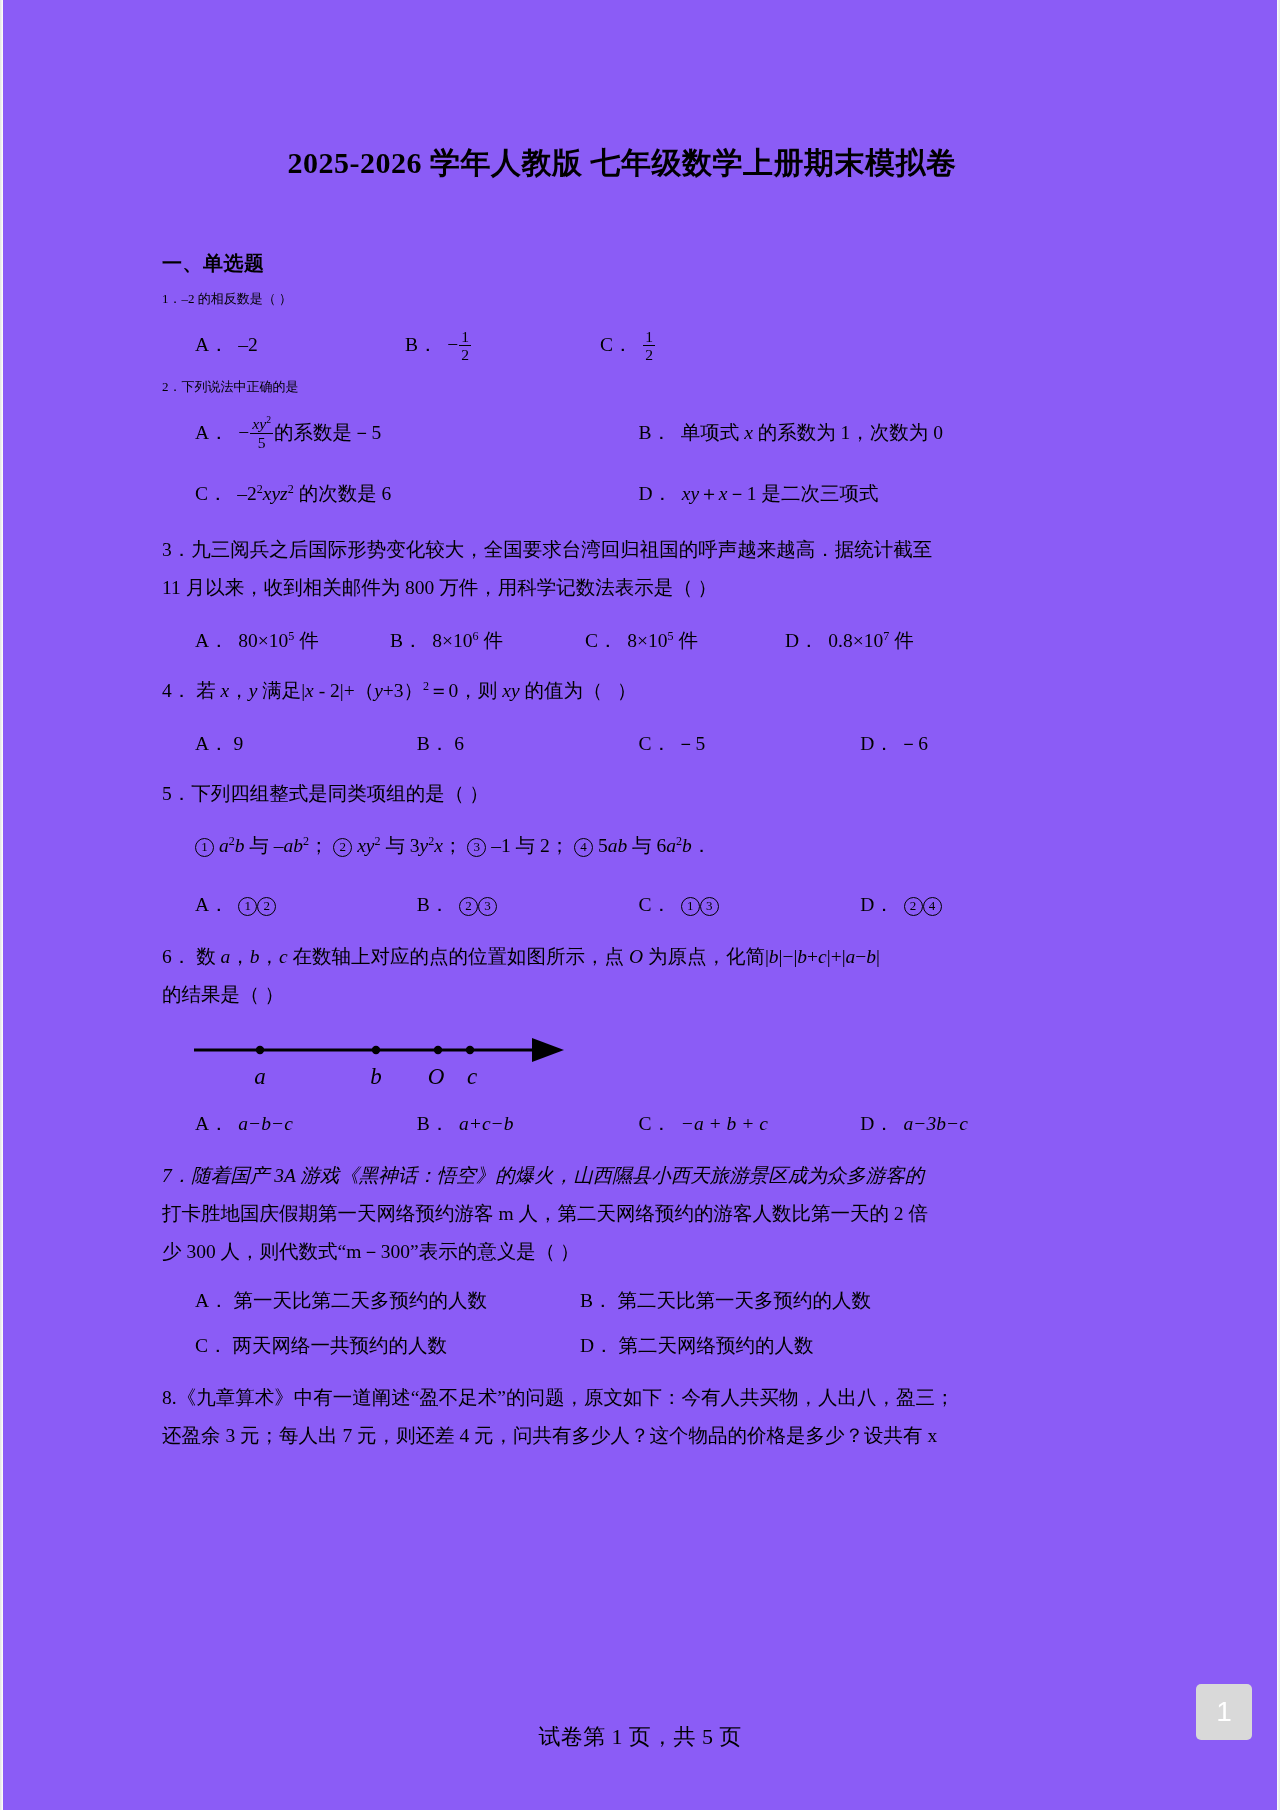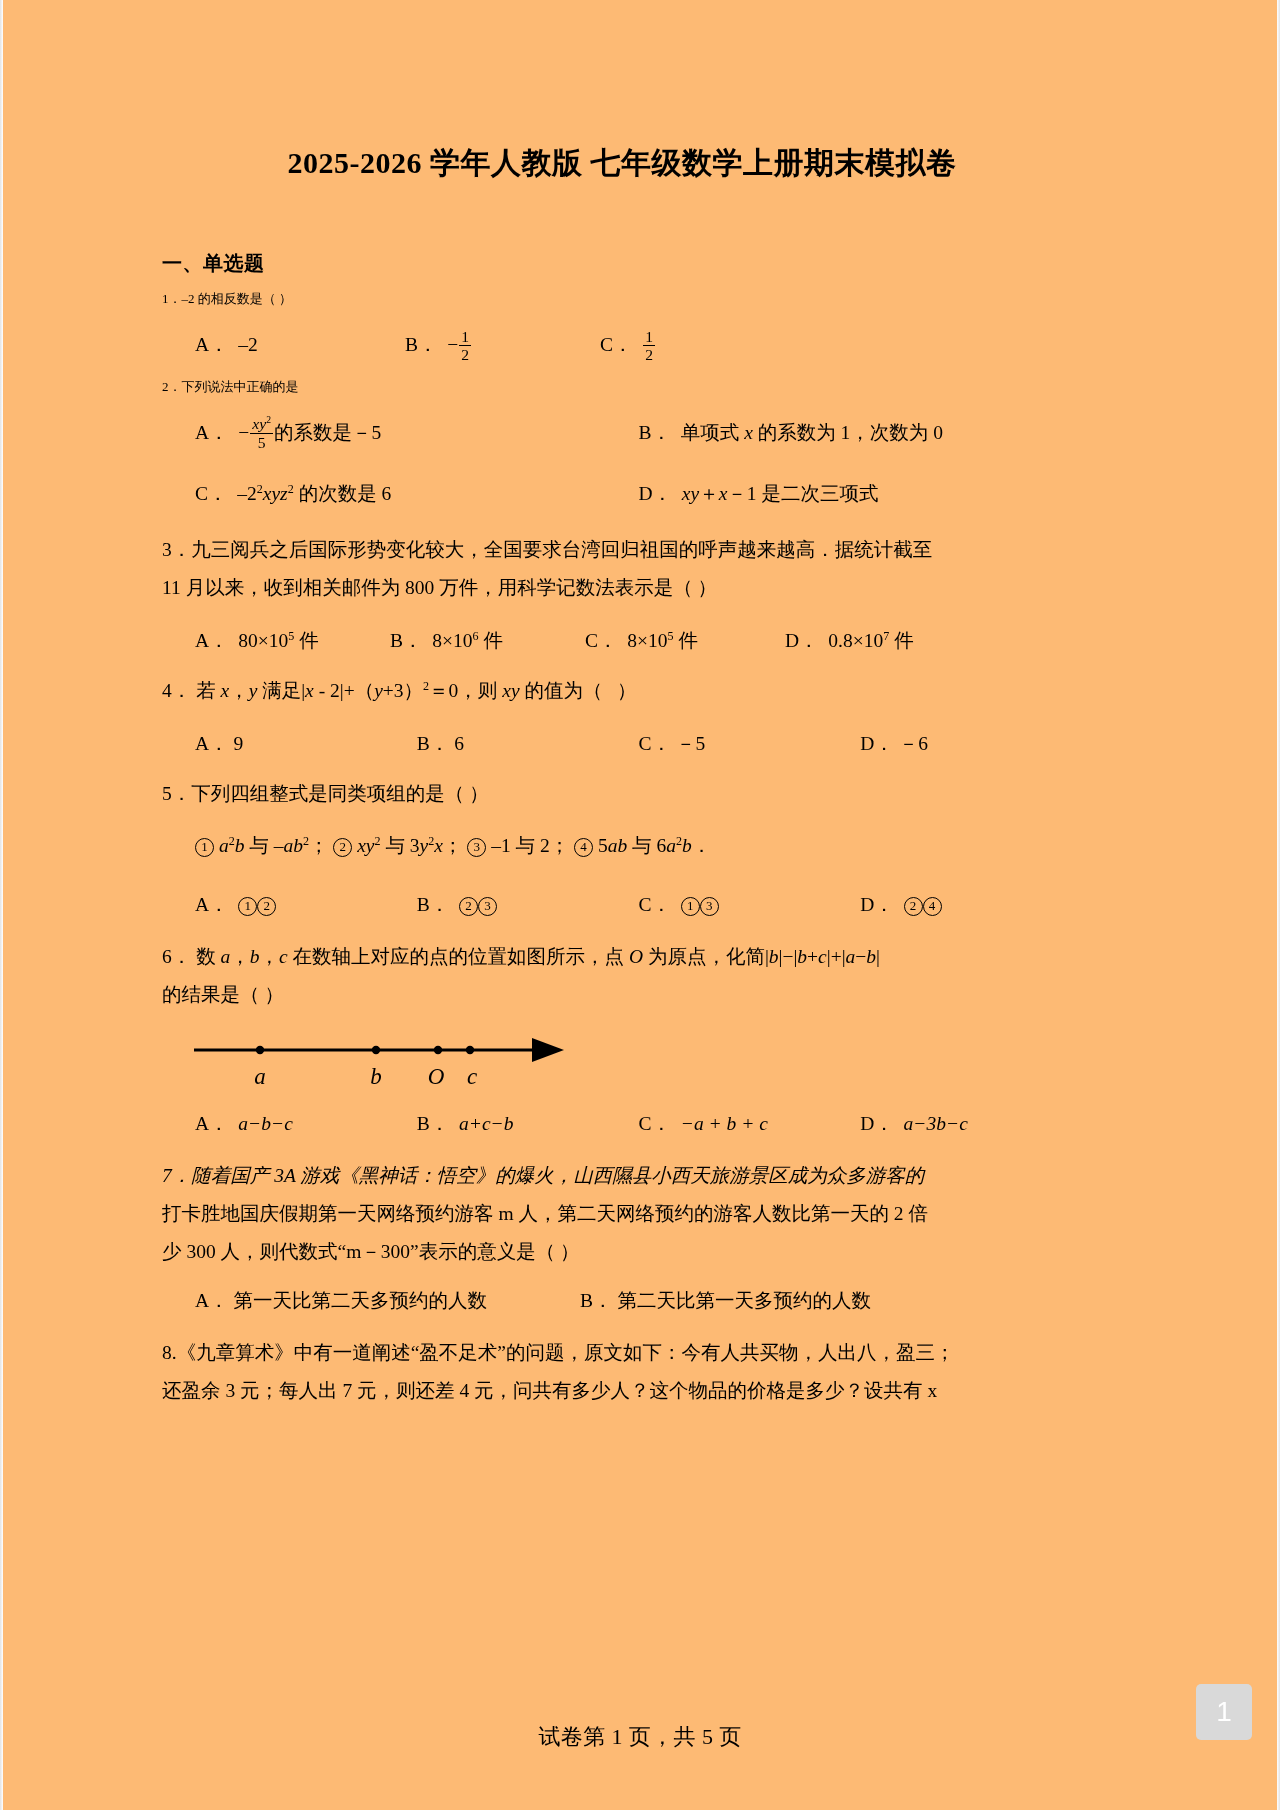--- a/index.html
+++ b/index.html
@@ -13,21 +13,21 @@
     position: relative;
     font-family: "Liberation Serif", "DejaVu Serif", serif;
     color: #000000;
     overflow: hidden;
   }
   .page {
     position: absolute;
     left: 0; top: 0;
     width: 1280px;
     height: 1810px;
-    background: #fdba74;
+    background: #8b5cf6;
   }
   .content {
     position: absolute;
     left: 162px;
     top: 0;
     width: 920px;
   }
   .doc-title {
     text-align: center;
     font-size: 30px;
@@ -309,20 +309,30 @@
     <div class="opts two-wide" style="margin-top:10px;">
       <div class="opt">
         <span>A．</span>
         <span>第一天比第二天多预约的人数</span>
       </div>
       <div class="opt">
         <span>B．</span>
         <span>第二天比第一天多预约的人数</span>
       </div>
     </div>
+    <div class="opts two-wide" style="margin-top:6px;">
+      <div class="opt">
+        <span>C．</span>
+        <span>两天网络一共预约的人数</span>
+      </div>
+      <div class="opt">
+        <span>D．</span>
+        <span>第二天网络预约的人数</span>
+      </div>
+    </div>
 
     <div class="q-line" style="margin-top:14px;">
       <span>8.</span><span>《九章算术》中有一道阐述“盈不足术”的问题，原文如下：今有人共买物，人出八，盈三；</span>
     </div>
     <div class="q-line">还盈余 3 元；每人出 7 元，则还差 4 元，问共有多少人？这个物品的价格是多少？设共有 x</div>
 
   </div>
 
   <div class="footer">试卷第 1 页，共 5 页</div>
   <div class="page-badge">1</div>

